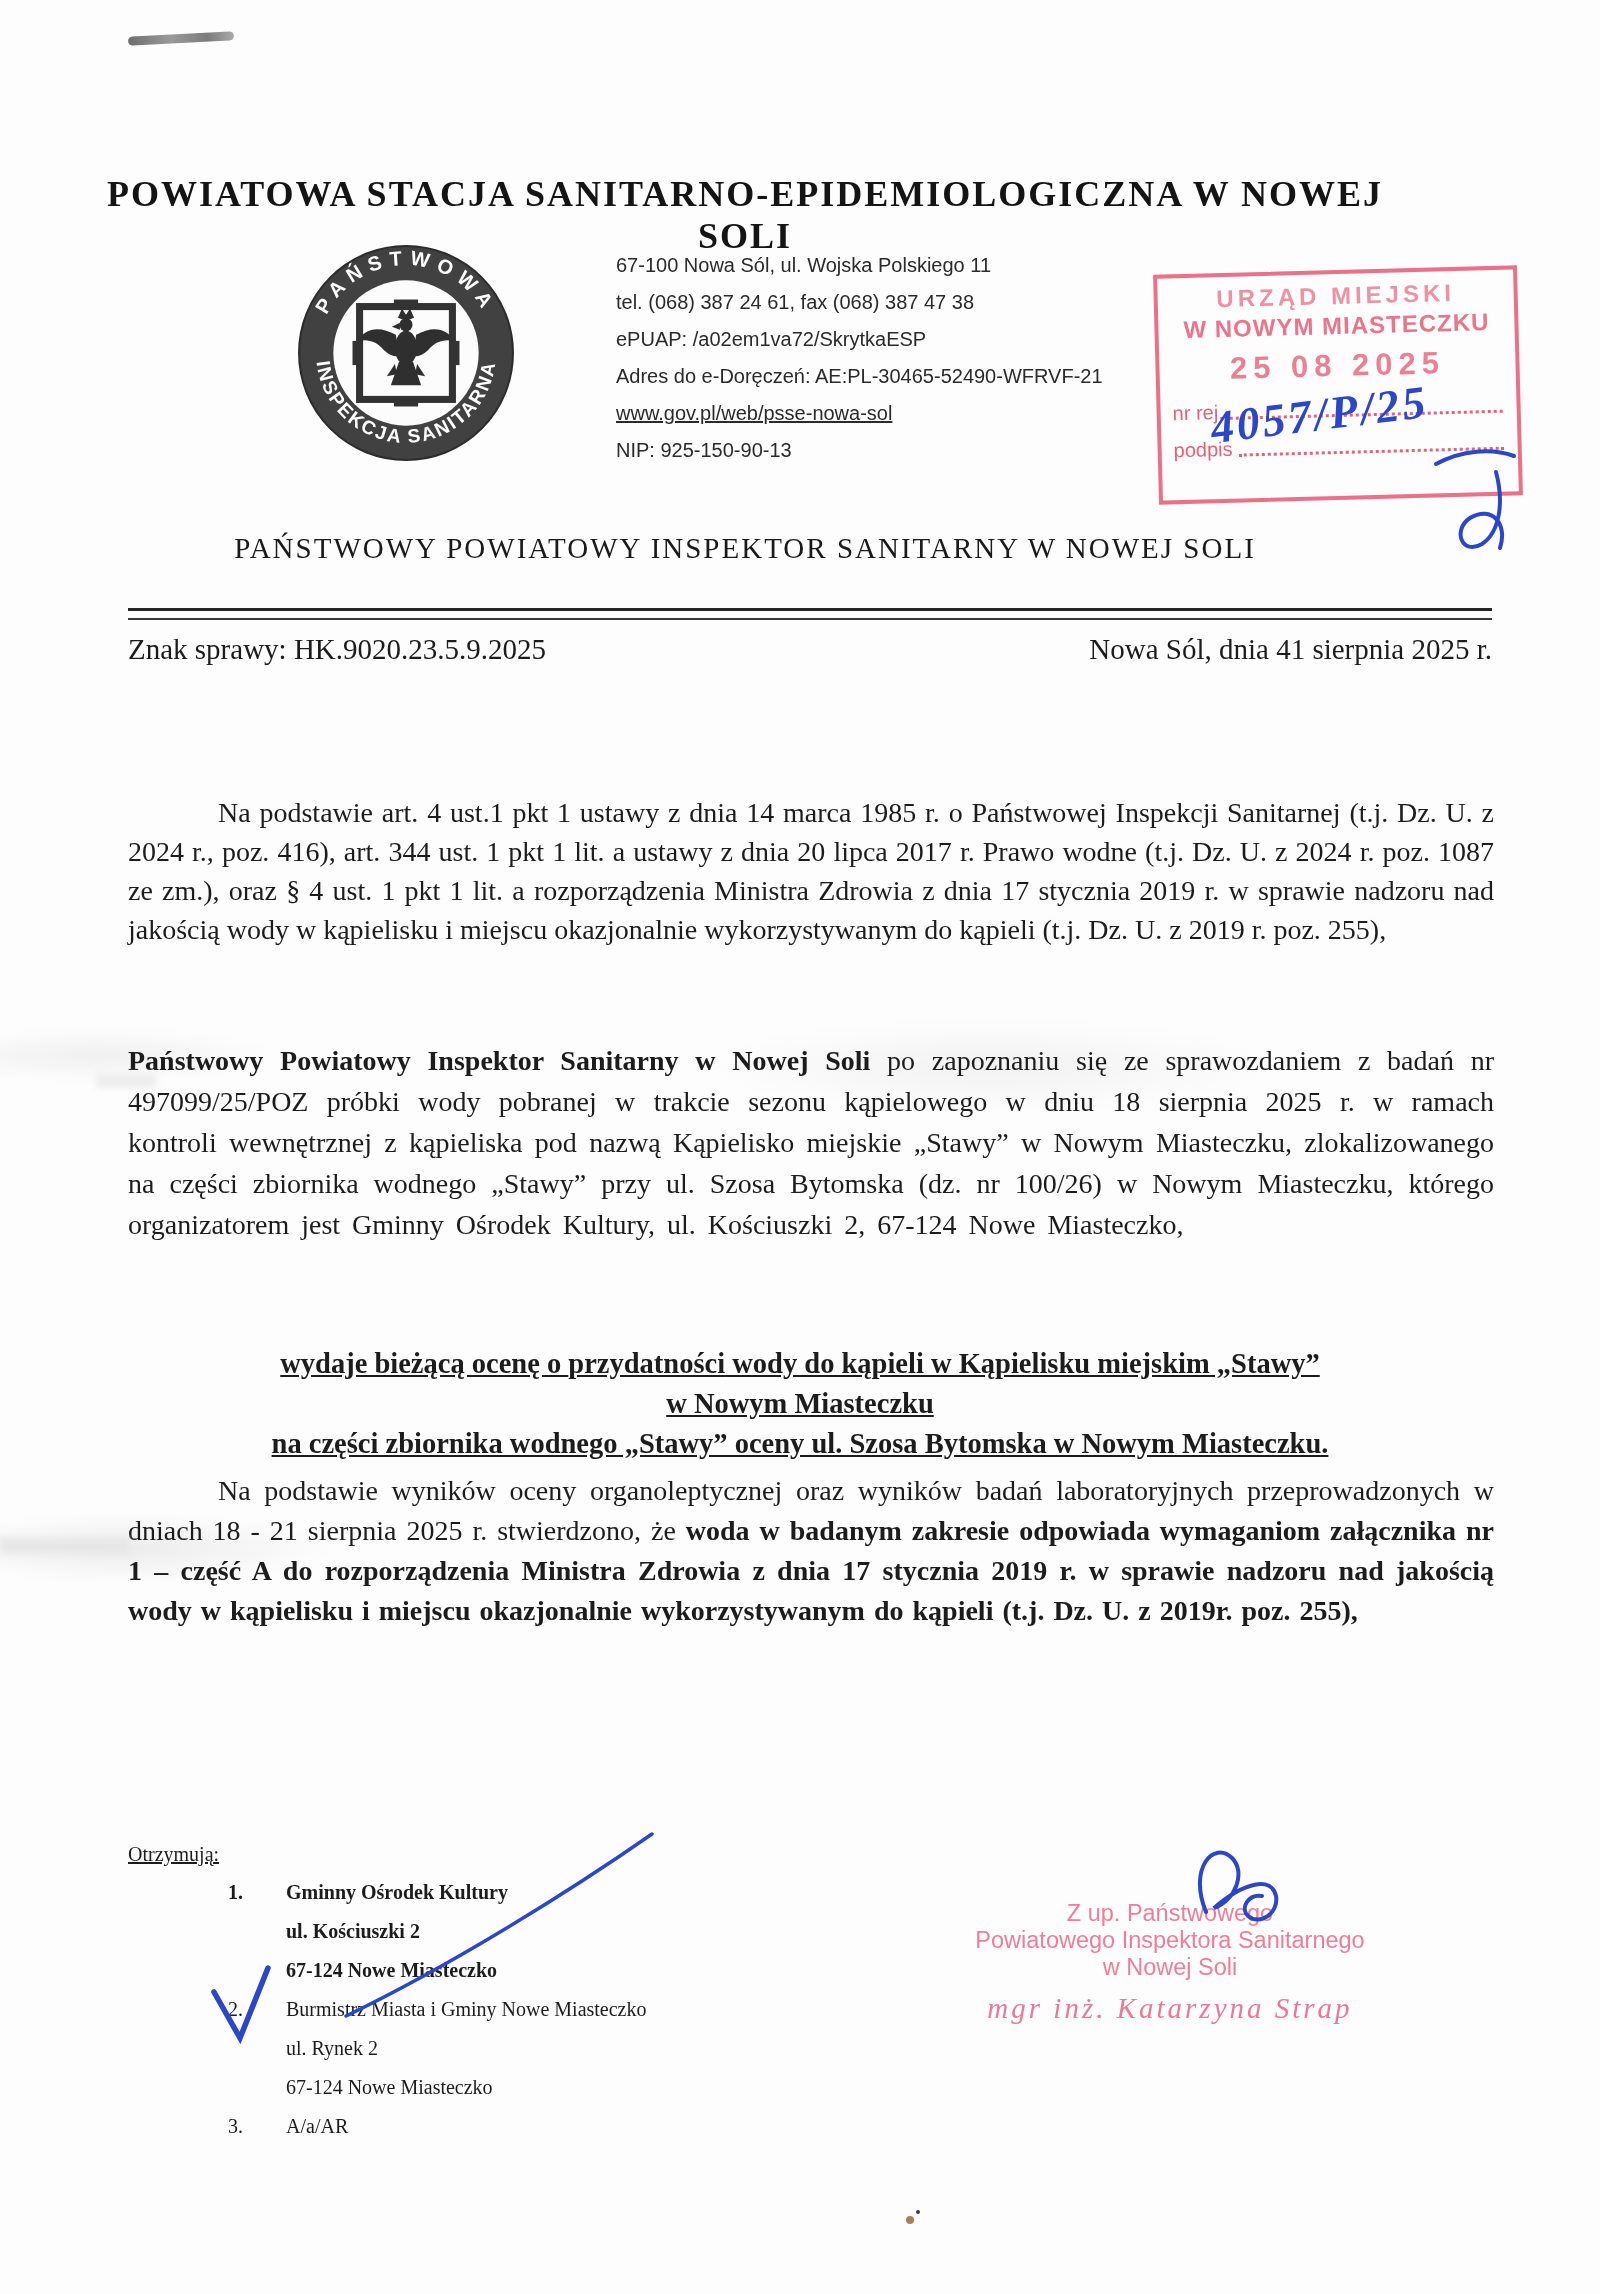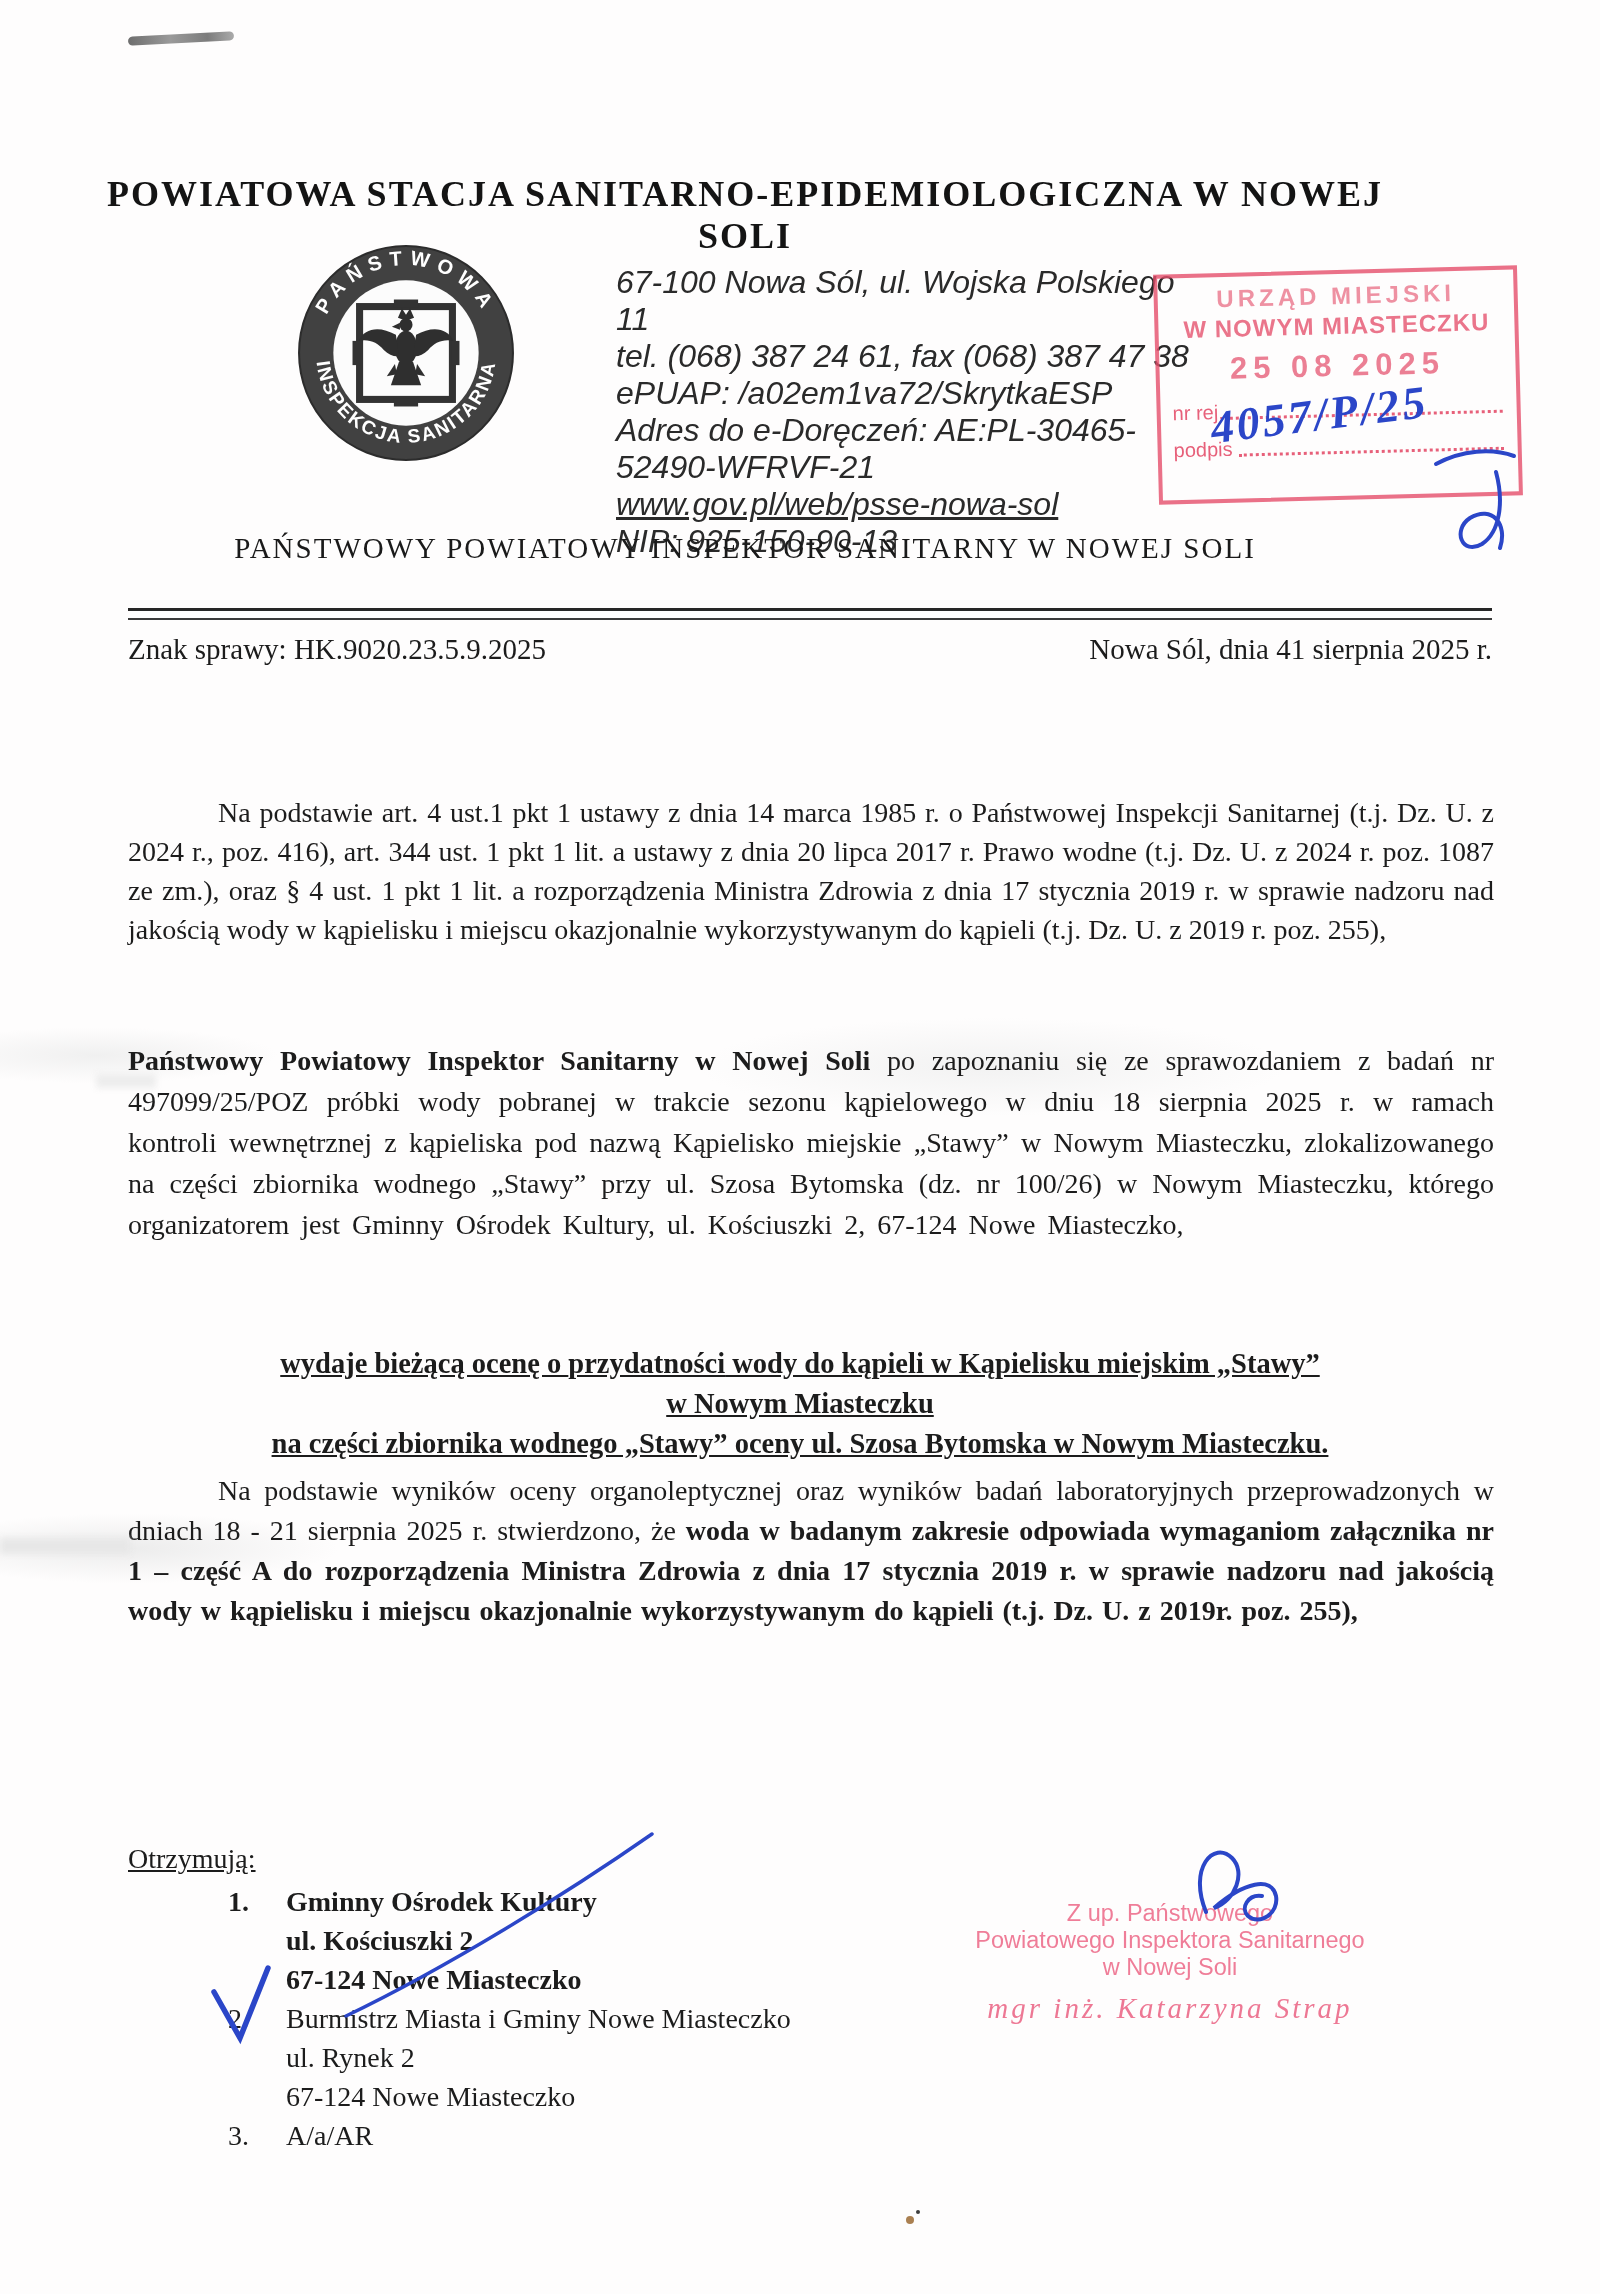--- a/index.html
+++ b/index.html
@@ -22,22 +22,22 @@
   
   .org-title{left:70px;top:173px;width:1350px;text-align:center;
     font-size:36px;font-weight:bold;letter-spacing:2px;color:#141414;}
   .authority-title{left:70px;top:532px;width:1350px;text-align:center;
     font-size:29px;letter-spacing:2px;color:#1a1a1a;}
 
   
   .seal{left:295px;top:242px;width:222px;height:222px;}
 
   
-  .contact{left:616px;top:264px;width:600px;font-family:"Liberation Sans", sans-serif;
-    font-size:32px;line-height:37px;color:#2a2a2a;font-style:italic;}
+  .contact{left:616px;top:247px;width:600px;font-family:"Liberation Sans", sans-serif;
+    font-size:20px;line-height:37px;color:#2a2a2a;}
   .contact .u{text-decoration:underline;}
 
   
   .rstamp{left:1156px;top:270px;width:364px;height:230px;
     border:4px solid rgba(229,77,106,0.8);transform:rotate(-1.5deg);
     color:#e5506c;box-sizing:border-box;padding:8px 12px 6px 12px;
     font-family:"Liberation Sans", sans-serif;}
   .rstamp .l1{text-align:center;font-size:24px;font-weight:bold;letter-spacing:4px;opacity:.62;}
   .rstamp .l2{text-align:center;font-size:24px;font-weight:bold;letter-spacing:1px;opacity:.78;margin-top:2px;}
   .rstamp .date{text-align:center;font-size:31px;font-weight:bold;letter-spacing:6px;opacity:.72;margin-top:8px;}
@@ -55,21 +55,21 @@
   
   .para{left:128px;width:1366px;font-size:28px;text-align:justify;}
   .p1{top:793px;line-height:39px;text-indent:90px;}
   .p2{top:1040px;line-height:41px;word-spacing:5px;}
   .p3{top:1471px;line-height:40px;text-indent:90px;word-spacing:2px;}
   .decision{left:100px;top:1344px;width:1400px;text-align:center;
     font-size:28.5px;font-weight:bold;line-height:40px;text-decoration:underline;}
   .decision .u{text-decoration:underline;}
 
   
-  .dist{left:128px;top:1843px;font-size:28px;}
+  .dist{left:128px;top:1843px;font-size:20px;}
   .dist .head{text-decoration:underline;}
   .dist .rows{margin-top:7px;margin-left:100px;}
   .dist .row{display:flex;line-height:39px;}
   .dist .num{width:58px;flex:none;}
   .dist .bold{font-weight:bold;}
 
   
   .sstamp{left:935px;top:1876px;width:470px;text-align:center;color:#ee7390;
     font-family:"Liberation Sans", sans-serif;font-size:23.5px;line-height:27px;opacity:.92;margin-top:24px;}
   .sstamp .name{margin-top:14px;font-family:"Liberation Serif", serif;font-style:italic;

